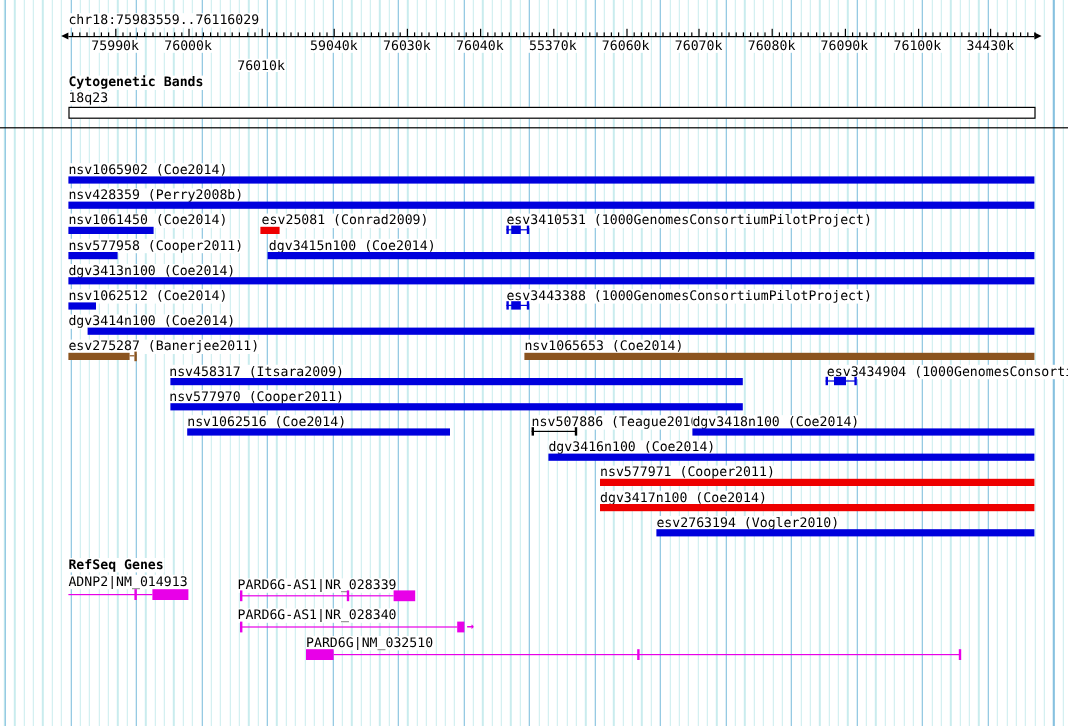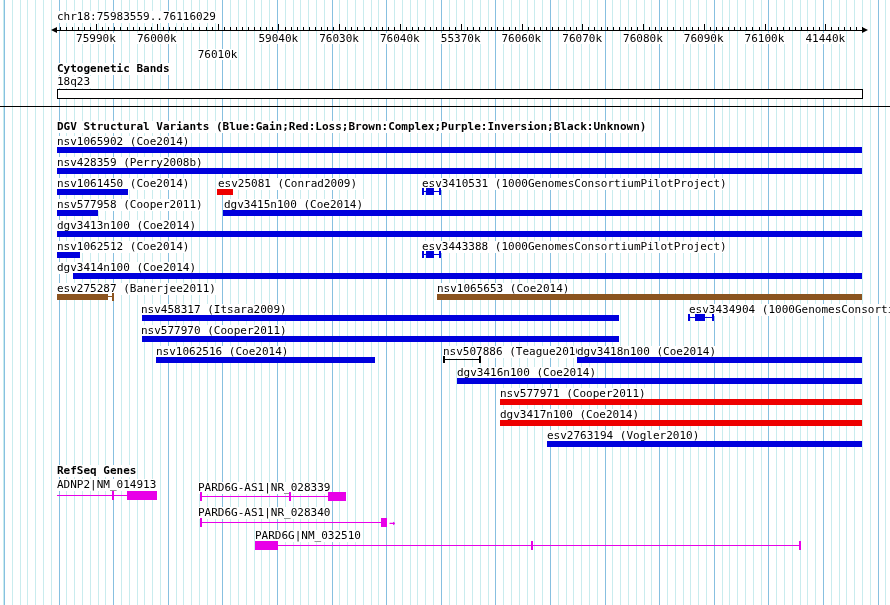--- a/index.html
+++ b/index.html
@@ -179,35 +179,34 @@
       <div class="tick" style="left: 770.7px; top: 27px; height: 3px;"></div>
       <div class="tick" style="left: 776.7px; top: 27px; height: 3px;"></div>
       <div class="tick" style="left: 782.8px; top: 27px; height: 3px;"></div>
       <div class="tick" style="left: 788.9px; top: 27px; height: 3px;"></div>
       <div class="tick" style="left: 795px; top: 27px; height: 3px;"></div>
       <div class="tick" style="left: 801.1px; top: 27px; height: 3px;"></div>
       <div class="tick" style="left: 807.1px; top: 27px; height: 3px;"></div>
       <div class="tick" style="left: 813.2px; top: 27px; height: 3px;"></div>
       <div class="tick" style="left: 819.3px; top: 27px; height: 3px;"></div>
       <div class="tick" style="left: 825.4px; top: 24px; height: 6px;"></div>
-      <div class="ticklabel" style="top: 33px; left: 804.4px;">41440k</div>
+      <div class="ticklabel" style="top: 33px; left: 804.4px;">34430k</div>
       <div class="tick" style="left: 831.4px; top: 27px; height: 3px;"></div>
       <div class="tick" style="left: 837.5px; top: 27px; height: 3px;"></div>
       <div class="tick" style="left: 843.6px; top: 27px; height: 3px;"></div>
       <div class="tick" style="left: 849.7px; top: 27px; height: 3px;"></div>
       <div class="tick" style="left: 855.7px; top: 27px; height: 3px;"></div>
       <div class="tick" style="left: 861.8px; top: 27px; height: 3px;"></div>
     </div>
 
   <div class="lbl bold" style="left:57px;top:63px;">Cytogenetic Bands</div>
   <div class="lbl" style="left:57px;top:76px;">18q23</div>
   <div class="bandbox" style="left:57px;top:89px;width:804px;height:8px;"></div>
   <div class="sep" style="top:106px;"></div>
 
-  <div class="lbl bold" style="left:57px;top:121px;">DGV Structural Variants (Blue:Gain;Red:Loss;Brown:Complex;Purple:Inversion;Black:Unknown)</div>
   <div id="dgv-track">
       <div class="lbl" style="left: 57px; top: 136px;">nsv1065902 (Coe2014)</div>
       <div class="bar" style="left: 57px; top: 147px; width: 805px; background: rgb(0, 0, 221);"></div>
       <div class="lbl" style="left: 57px; top: 157px;">nsv428359 (Perry2008b)</div>
       <div class="bar" style="left: 57px; top: 168px; width: 805px; background: rgb(0, 0, 221);"></div>
       <div class="lbl" style="left: 57px; top: 178px;">nsv1061450 (Coe2014)</div>
       <div class="bar" style="left: 57px; top: 189px; width: 71px; background: rgb(0, 0, 221);"></div>
       <div class="lbl" style="left: 218px; top: 178px;">esv25081 (Conrad2009)</div>
       <div class="bar" style="left: 217px; top: 189px; width: 16px; background: rgb(238, 0, 0);"></div>
       <div class="lbl" style="left: 422px; top: 178px;">esv3410531 (1000GenomesConsortiumPilotProject)</div>

